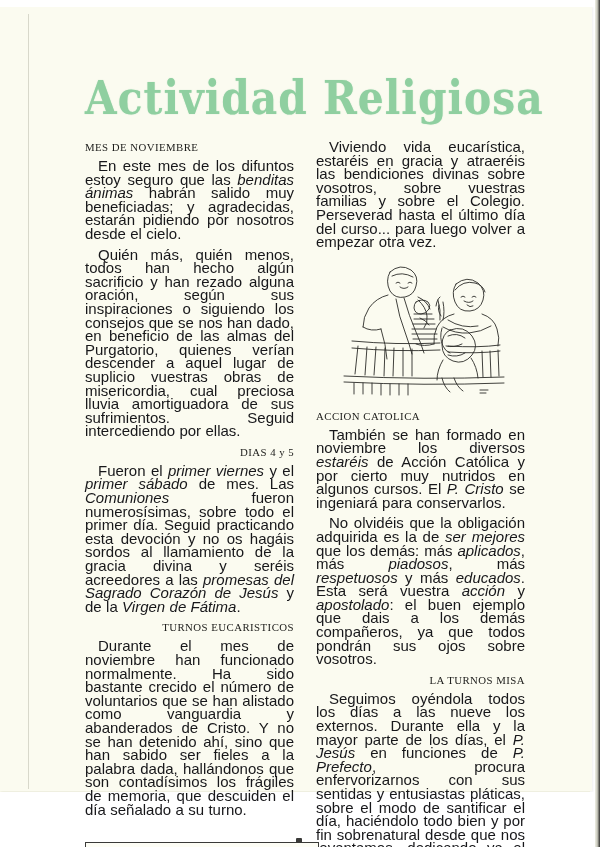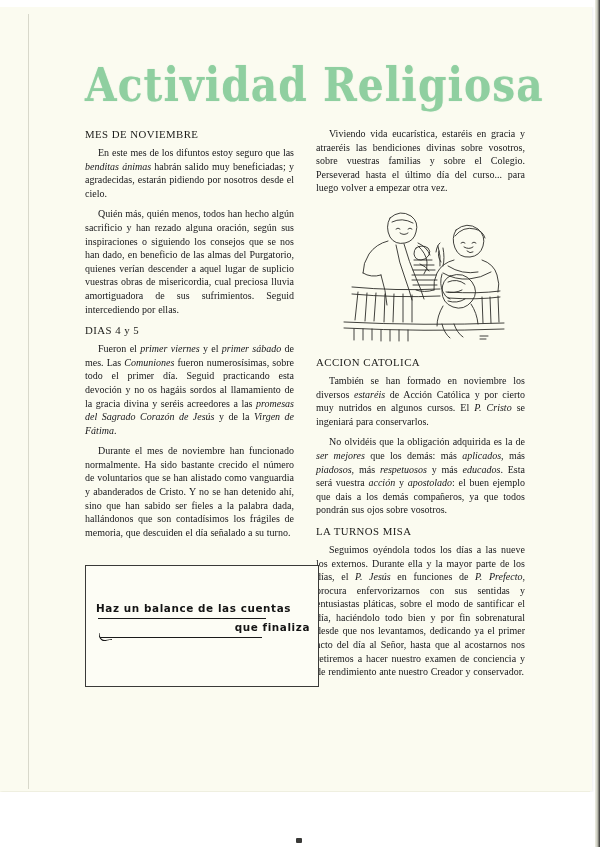--- a/index.html
+++ b/index.html
@@ -74,21 +74,21 @@
     width: 6px;
     height: 5px;
     background: #3a3a38;
     border-radius: 1px;
   }
 
   
   .content {
     position: absolute;
     left: 85px;
-    top: 57px;
+    top: 70px;
     width: 440px;
     height: 700px;
   }
 
   
   .masthead {
     height: 52px;
     text-align: left;
     white-space: nowrap;
   }
@@ -120,25 +120,25 @@
   h2.section-head {
     font-family: "Liberation Serif", serif;
     font-weight: 400;
     font-size: 10.8px;
     letter-spacing: 0.45px;
     color: #1b1b19;
     margin: 0 0 5px 0;
     line-height: 14px;
     text-transform: none;
   }
-  .head-spaced { margin-top: 12px; }
+  .head-spaced { margin-top: 12px; text-align: right; }
 
   p.body-text {
-    font-family: Liberation Serif, serif;
-    font-size: 10px;
+    font-family: Liberation Sans, sans-serif;
+    font-size: 15px;
     line-height: 13.6px;
     color: #17171a;
     margin: 0 0 7px 0;
     text-align: justify;
     text-indent: 13px;
     hyphens: auto;
     -webkit-hyphens: auto;
     word-spacing: 0.2px;
   }
   p.body-text:last-child { margin-bottom: 8px; }
@@ -231,20 +231,21 @@
 
       <div class="col col-left">
 
         <h2 class="section-head">MES DE NOVIEMBRE</h2>
         <p class="body-text">En este mes de los difuntos estoy seguro que las <span class="it">benditas ánimas</span> habrán salido muy beneficiadas; y agradecidas, estarán pidiendo por nosotros desde el cielo.</p>
         <p class="body-text">Quién más, quién menos, todos han hecho algún sacrificio y han rezado alguna oración, según sus inspiraciones o siguiendo los consejos que se nos han dado, en beneficio de las almas del Purgatorio, quienes verían descender a aquel lugar de suplicio vuestras obras de misericordia, cual preciosa lluvia amortiguadora de sus sufrimientos. Seguid intercediendo por ellas.</p>
 
         <h2 class="section-head head-spaced">DIAS 4 y 5</h2>
         <p class="body-text">Fueron el <span class="it">primer viernes</span> y el <span class="it">primer sábado</span> de mes. Las <span class="it">Comuniones</span> fueron numerosísimas, sobre todo el primer día. Seguid practicando esta devoción y no os hagáis sordos al llamamiento de la gracia divina y seréis acreedores a las <span class="it">promesas del Sagrado Corazón de Jesús</span> y de la <span class="it">Virgen de Fátima</span>.</p>
 
+        <h2 class="section-head head-spaced">TURNOS EUCARISTICOS</h2>
         <p class="body-text">Durante el mes de noviembre han funcionado normalmente. Ha sido bastante crecido el número de voluntarios que se han alistado como vanguardia y abanderados de Cristo. Y no se han detenido ahí, sino que han sabido ser fieles a la palabra dada, hallándonos que son contadísimos los frágiles de memoria, que descuiden el día señalado a su turno.</p>
 
         <div class="callout-box">
           <div class="callout-inner">
             <div class="callout-line callout-l1">Haz un balance de las cuentas</div>
             <div class="callout-line callout-l3">que finaliza</div>
           </div>
           <div class="callout-underline"></div>
           <div class="callout-underline2"></div>
           <div class="callout-tick"></div>

